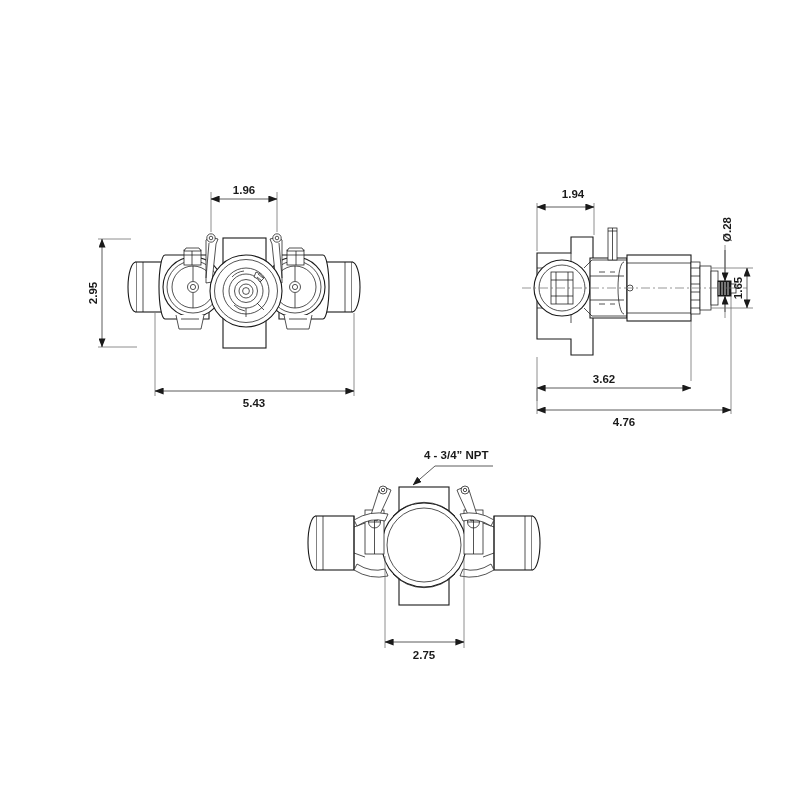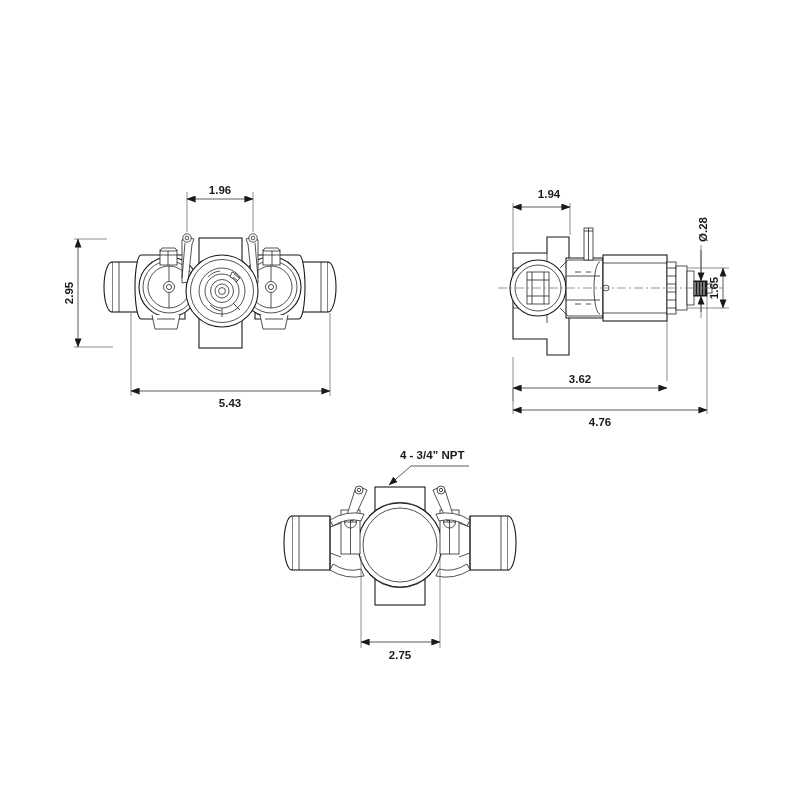--- a/index.html
+++ b/index.html
@@ -1,19 +1,19 @@
 <!DOCTYPE html>
 <html><head>
 <meta charset="utf-8">
 <title>Valve Technical Drawing</title>
 <style>
   html,body{margin:0;padding:0;background:#ffffff;}
   body{width:800px;height:800px;overflow:hidden;
        font-family:"Liberation Sans","DejaVu Sans",sans-serif;color:#1a1a1a;}
-  #sheet{position:relative;width:704px;height:800px;background:#7dd3fc;}
+  #sheet{position:relative;width:704px;height:800px;background:#7dd3fc;margin-left:24px;}
   svg{display:block;}
   .dimtext{font-family:"Liberation Sans","DejaVu Sans",sans-serif;
            font-size:11.5px;font-weight:bold;fill:#1a1a1a;}
   .notetext{font-family:"Liberation Sans","DejaVu Sans",sans-serif;
             font-size:11.5px;font-weight:bold;fill:#1a1a1a;}
   .lnT{stroke:#1a1a1a;fill:none;stroke-width:0.75;}
   .fillw{fill:#ffffff;stroke:#1a1a1a;stroke-width:1.1;}
   .fillwT{fill:#ffffff;stroke:#1a1a1a;stroke-width:0.75;}
   .dim{stroke:#4a4a4a;fill:none;stroke-width:0.9;}
   .ext{stroke:#6a6a6a;fill:none;stroke-width:0.75;}

